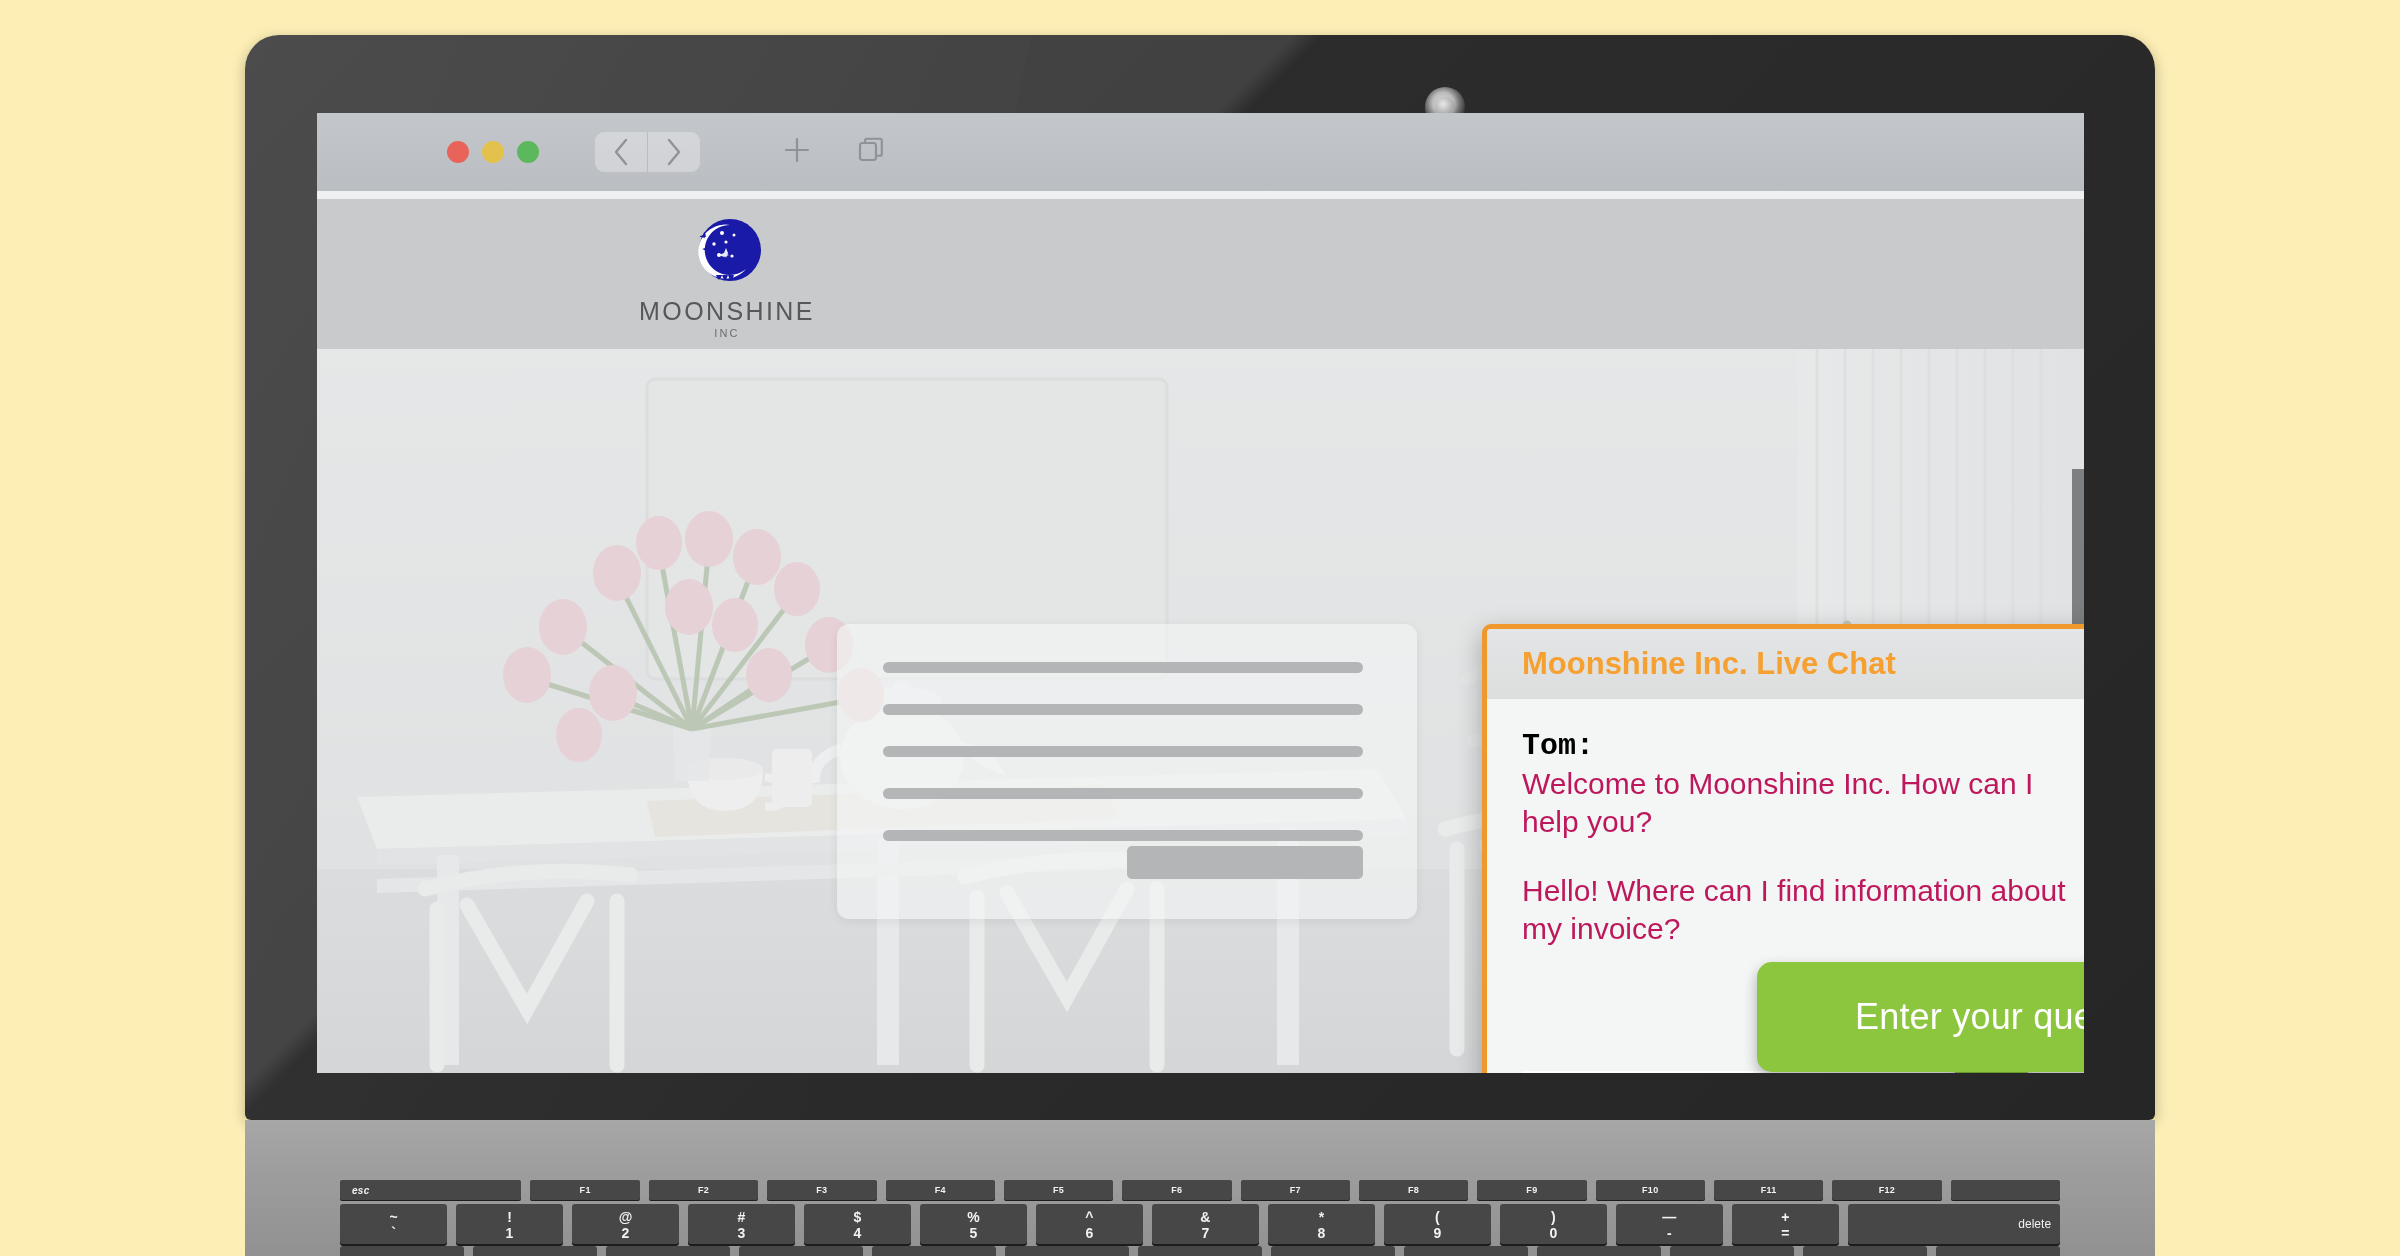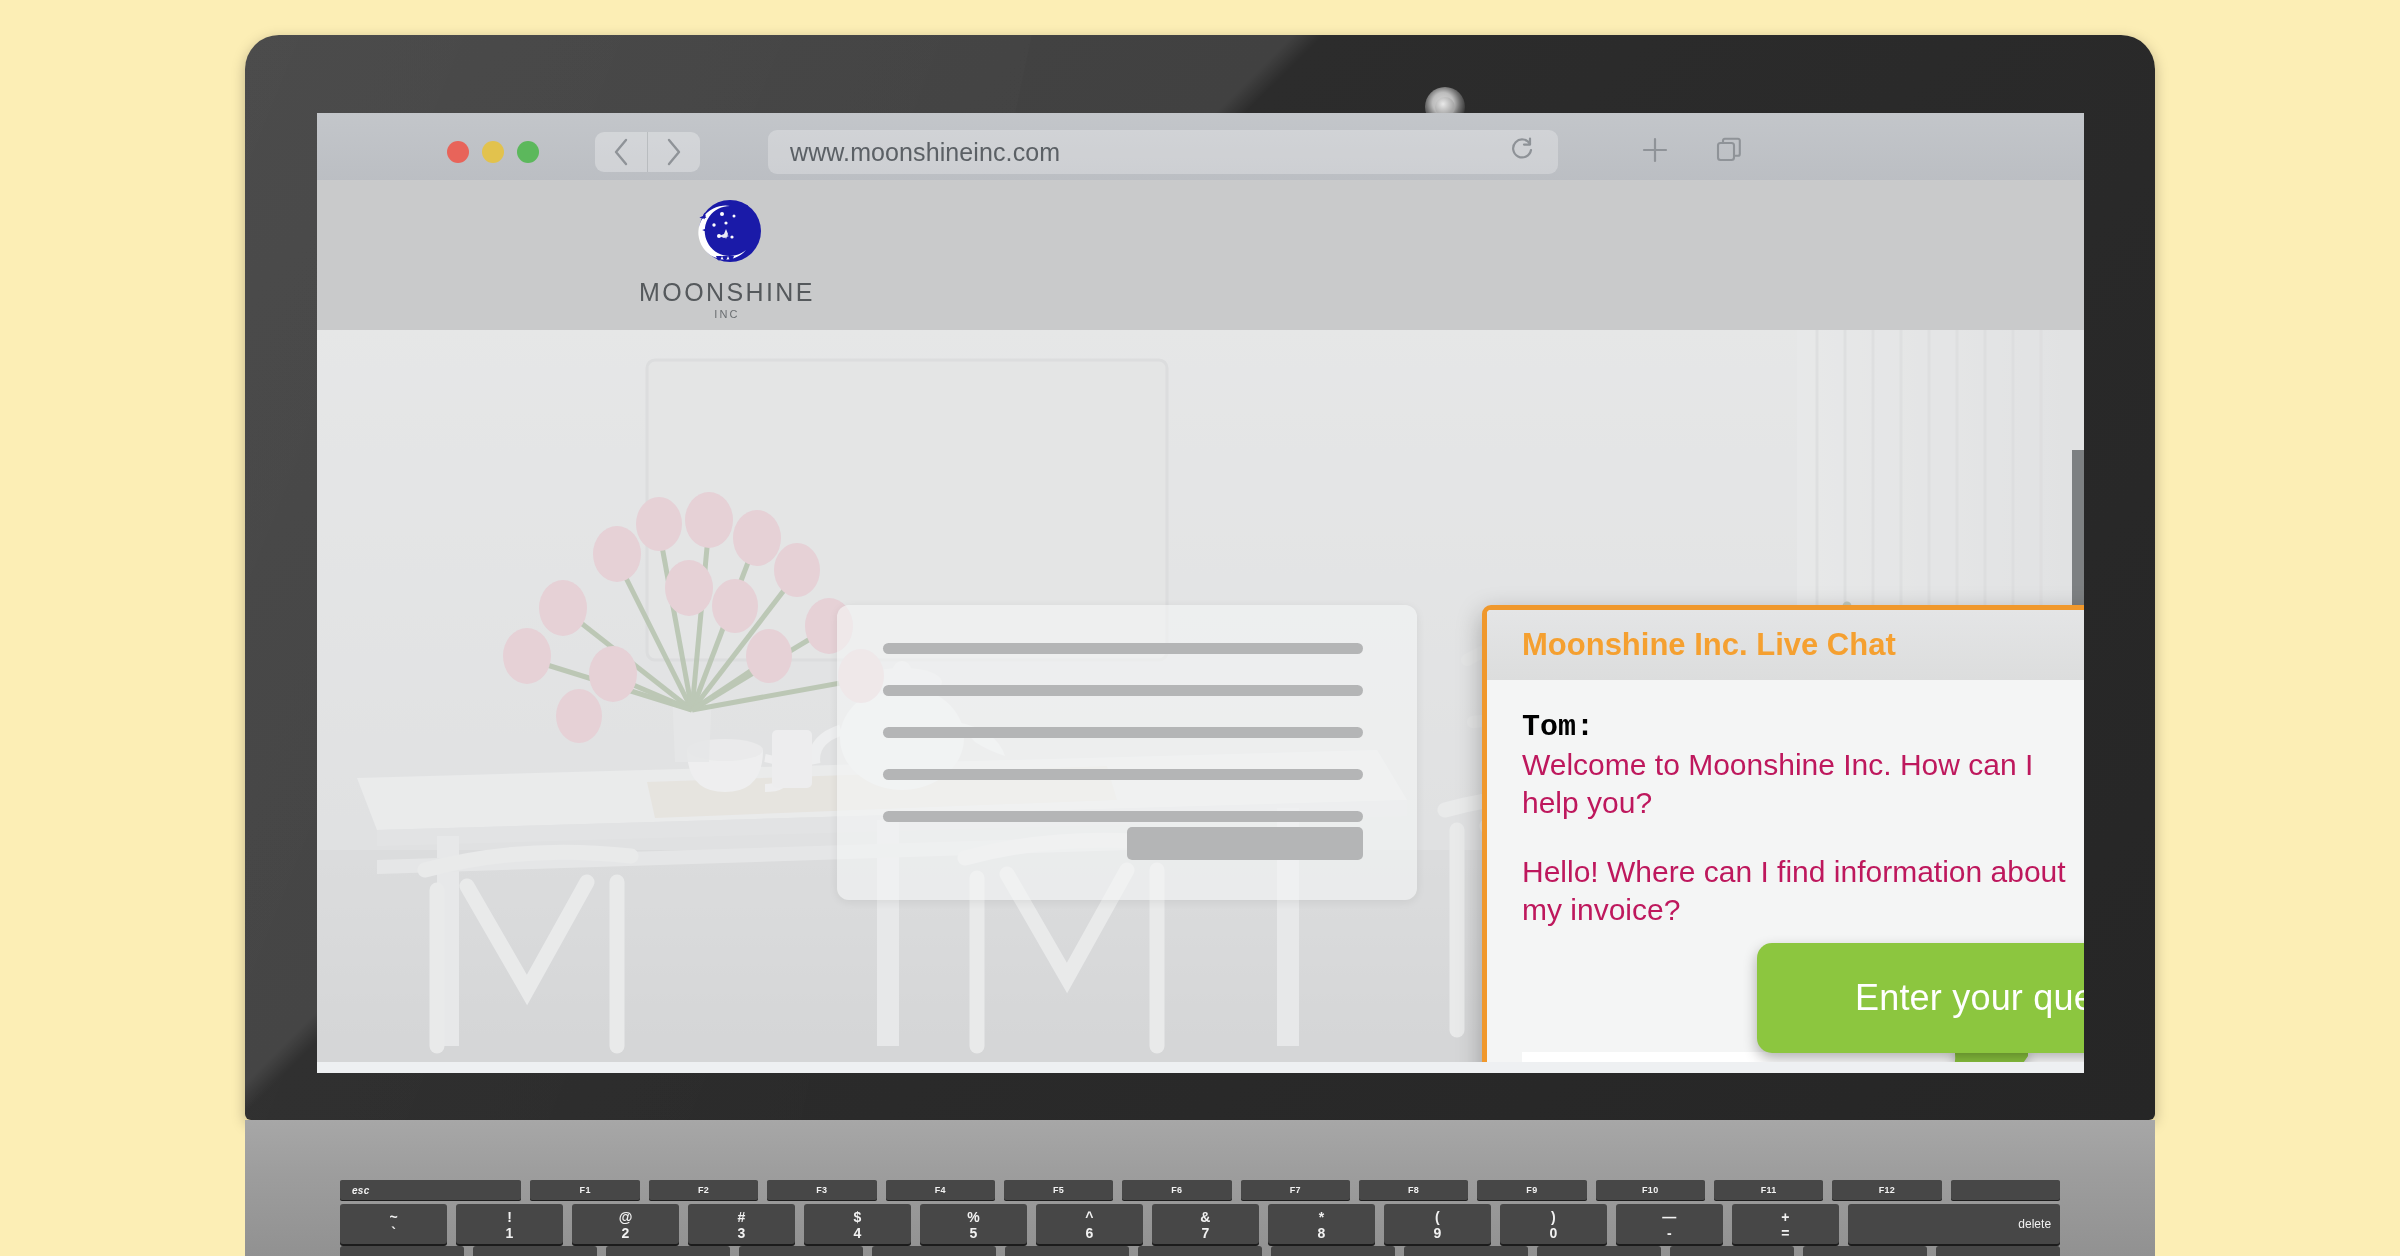--- a/index.html
+++ b/index.html
@@ -92,21 +92,21 @@
   .urlbar{
     flex:0 0 auto;width:790px;height:44px;margin-left:68px;
     background:rgba(255,255,255,.26);border-radius:9px;
     display:flex;align-items:center;padding:0 22px;box-sizing:border-box;
   }
   .url-text{flex:1;font-size:25px;color:#5b6065;letter-spacing:.1px;}
   .reload{color:#8e9297;font-size:25px;}
   .chrome-right{display:flex;align-items:center;gap:44px;margin-left:82px;color:#8f9398;}
 
   
-  .page{position:absolute;left:0;top:67px;width:2071px;height:882px;background:#d4d5d6;overflow:hidden;}
+  .page{position:absolute;left:0;top:86px;width:2071px;height:882px;background:#d4d5d6;overflow:hidden;}
   .sitehead{position:absolute;left:0;top:0;width:1767px;height:150px;background:#c9cacb;}
   .logo{position:absolute;left:315px;top:12px;width:190px;text-align:center;}
   .logo-mark{position:relative;width:82px;height:82px;margin:0 auto;}
   .logo-word{font-size:25px;letter-spacing:2.4px;color:#55595c;margin-top:4px;}
   .logo-sub{font-size:11px;letter-spacing:2.2px;color:#6a6e71;margin-top:1px;}
   .navblocks{position:absolute;left:1108px;top:262px;display:flex;gap:52px;}
   .navblock{width:148px;height:36px;background:#aeafb0;border-radius:7px;}
 
   .hero{position:absolute;left:0;top:150px;width:1767px;height:732px;overflow:hidden;background:#e4e5e6;}
   .hero-photo{position:absolute;inset:0;opacity:.45;}
@@ -183,29 +183,20 @@
           <div class="navbtn">
             <svg width="18" height="30" viewBox="0 0 18 30">
                 <path d="M14 3 L4 15 L14 27" stroke="#8f9398" stroke-width="2.4" fill="none" stroke-linecap="round" stroke-linejoin="round"></path>
               </svg>
           </div>
           <div class="navbtn">
             <svg width="18" height="30" viewBox="0 0 18 30">
                 <path d="M4 3 L14 15 L4 27" stroke="#8f9398" stroke-width="2.4" fill="none" stroke-linecap="round" stroke-linejoin="round"></path>
               </svg>
           </div>
-        </div>
-        <div class="urlbar">
-          <span class="url-text">www.moonshineinc.com</span>
-          <span class="reload">
-            <svg width="28" height="28" viewBox="0 0 28 28">
-                <path d="M22 9 A9 9 0 1 0 23 15" stroke="#8e9297" stroke-width="2.2" fill="none" stroke-linecap="round"></path>
-                <path d="M22 3.5 L22 9.6 L16 9.6" stroke="#8e9297" stroke-width="2.2" fill="none" stroke-linecap="round" stroke-linejoin="round"></path>
-              </svg>
-          </span>
         </div>
         <div class="chrome-right">
           <span>
             <svg width="30" height="30" viewBox="0 0 30 30">
                 <path d="M15 4 L15 26 M4 15 L26 15" stroke="#8f9398" stroke-width="2.2" stroke-linecap="round"></path>
               </svg>
           </span>
           <span>
             <svg width="30" height="30" viewBox="0 0 30 30">
                 <rect x="4" y="8" width="16" height="17" rx="2.5" stroke="#8f9398" stroke-width="2.1" fill="none"></rect>

